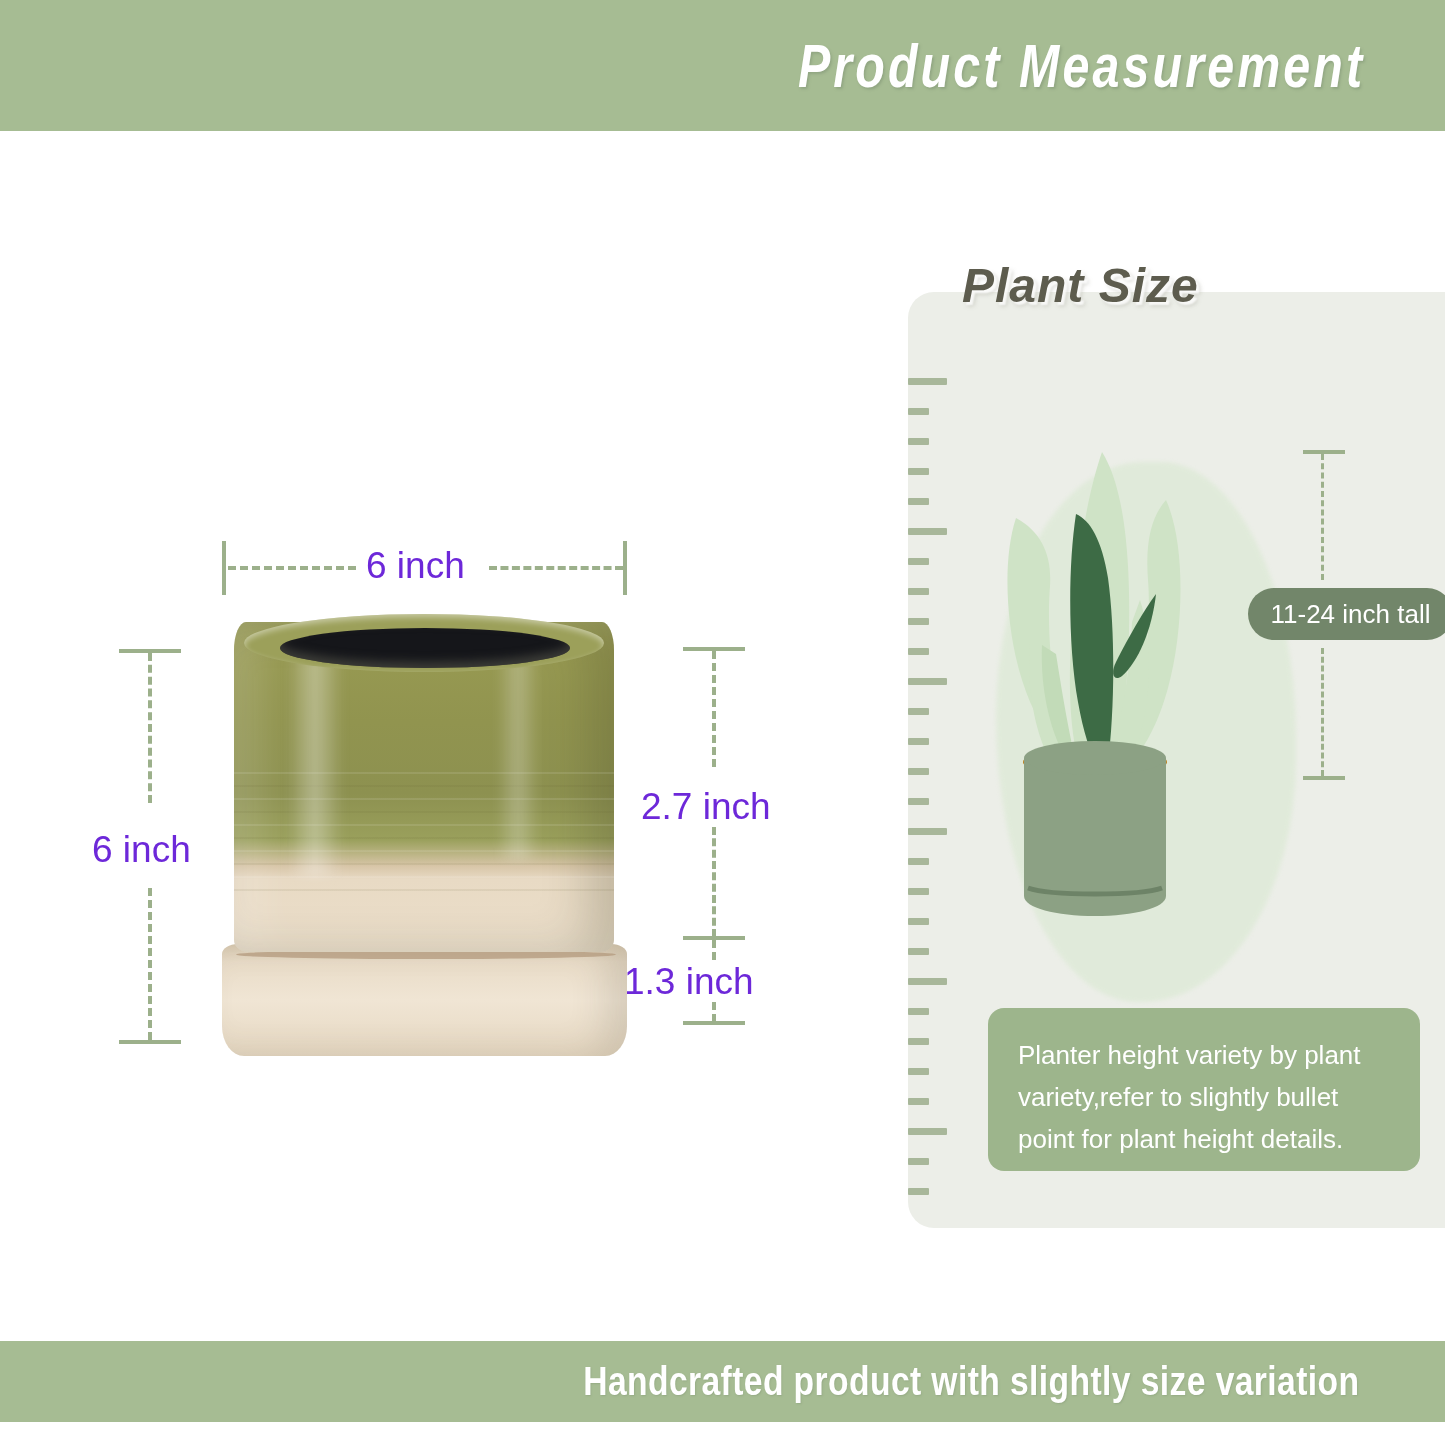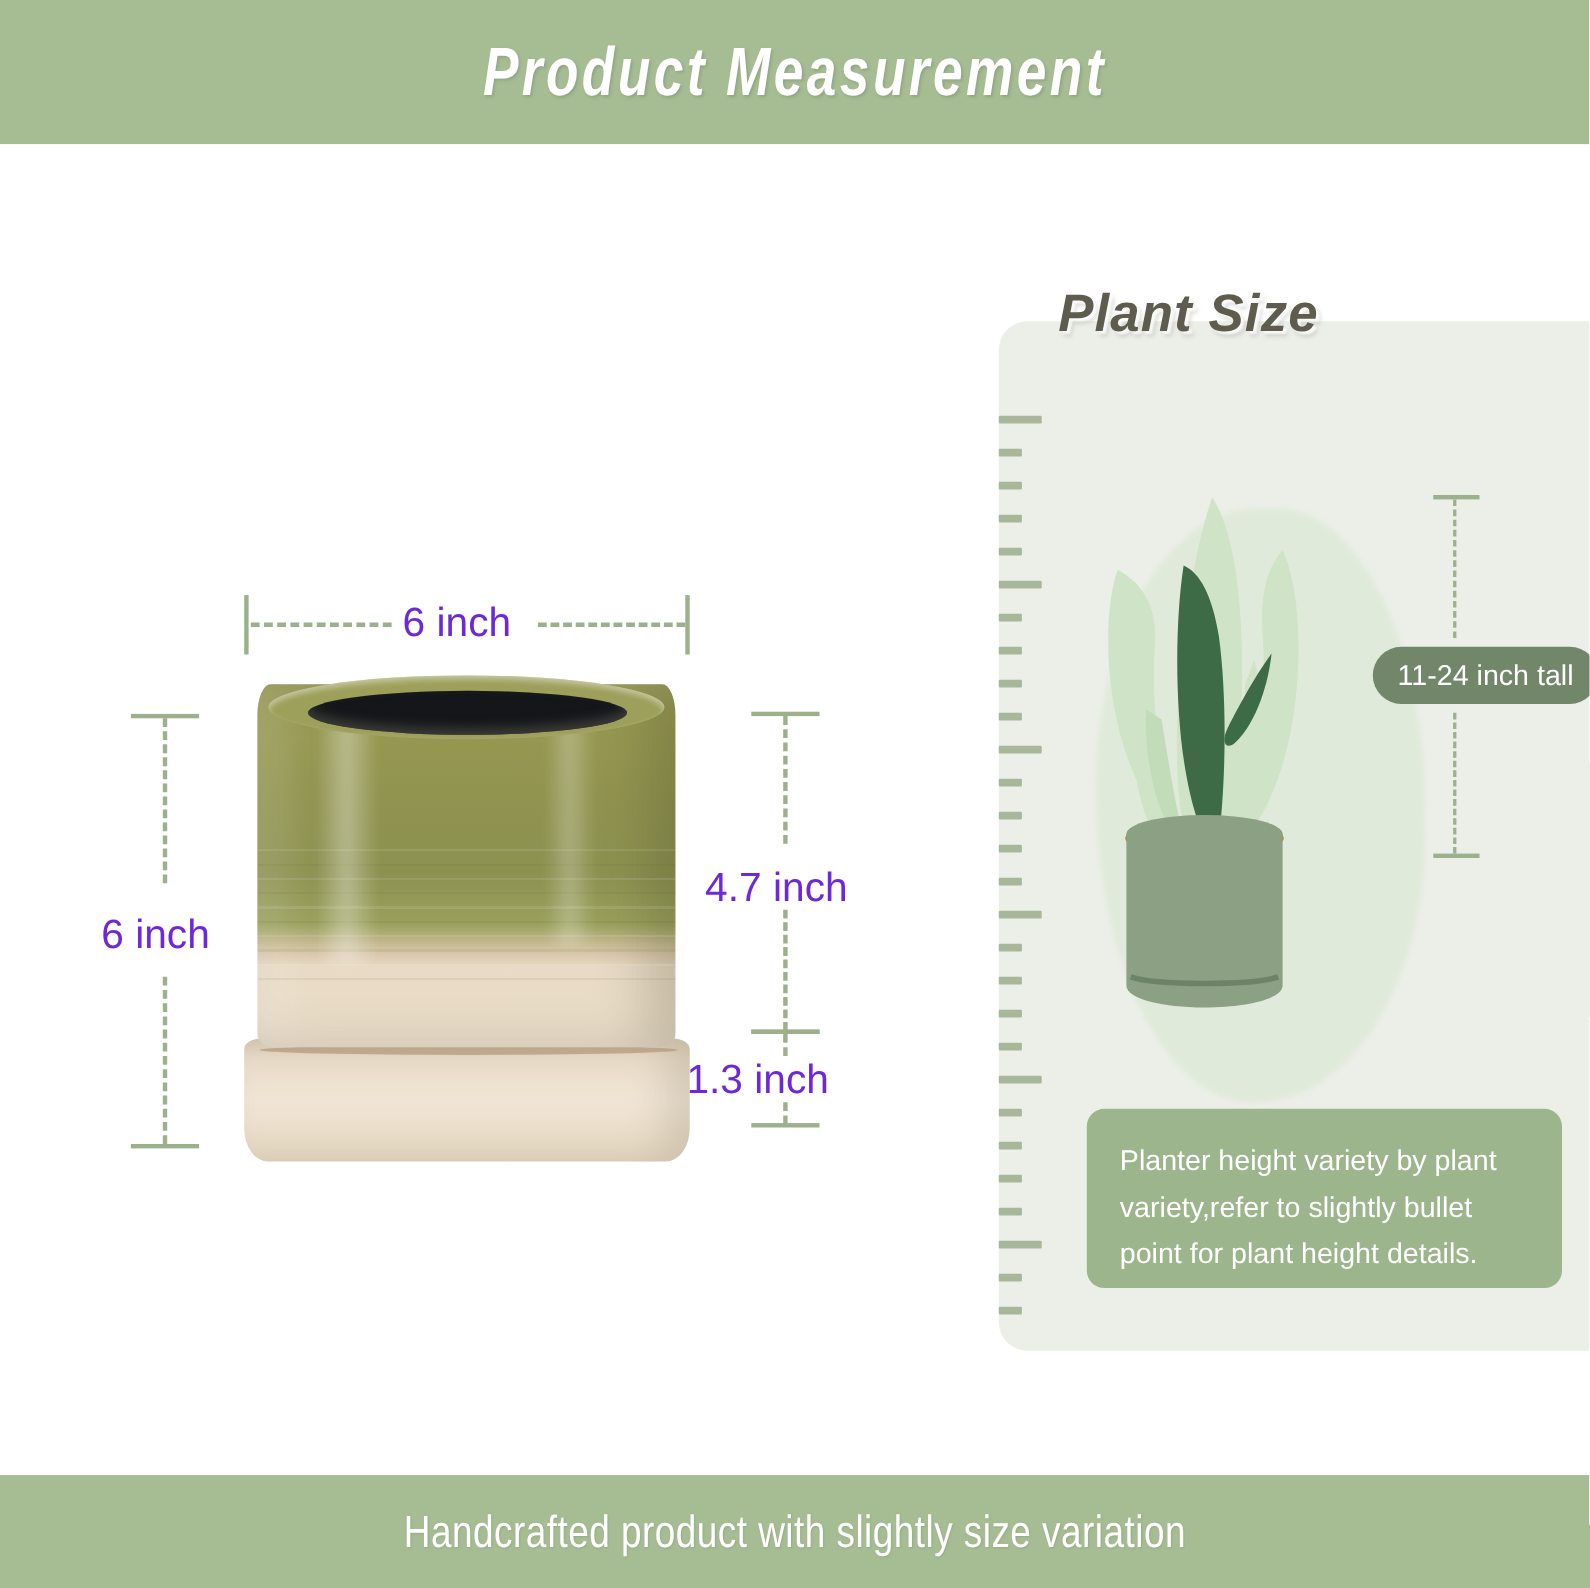--- a/index.html
+++ b/index.html
@@ -16,24 +16,24 @@
   }
 
   
   .bar {
     position: absolute;
     left: 0;
     width: 1445px;
     background: #a6bc93;
     display: flex;
     align-items: center;
-    justify-content: center;
+    justify-content: flex-end;
   }
   #header-bar { top: 0; height: 131px; }
-  #footer-bar { top: 1341px; height: 103px; }
+  #footer-bar { top: 1341px; height: 81px; font-weight: bold; }
 
   #header-title {
     font-size: 62px;
     font-weight: bold;
     font-style: italic;
     color: #ffffff;
     letter-spacing: 4px;
     transform: scaleX(0.78);
     transform-origin: center;
     white-space: nowrap;
@@ -280,21 +280,21 @@
   <div class="dash-v" style="left:148px; top:653px; height:150px;"></div>
   <div class="dash-v" style="left:148px; top:888px; height:152px;"></div>
   <div class="dim-label" style="left:92px; top:829px;">6 inch</div>
 </div>
 
 <div>
   <div class="cap-h" style="left:683px; top:647px; width:62px;"></div>
   <div class="cap-h" style="left:683px; top:936px; width:62px;"></div>
   <div class="dash-v" style="left:712px; top:651px; height:116px;"></div>
   <div class="dash-v" style="left:712px; top:827px; height:110px;"></div>
-  <div class="dim-label" style="left:641px; top:786px;">4.7 inch</div>
+  <div class="dim-label" style="left:641px; top:786px;">2.7 inch</div>
 </div>
 
 <div>
   <div class="cap-h" style="left:683px; top:936px; width:62px;"></div>
   <div class="cap-h" style="left:683px; top:1021px; width:62px;"></div>
   <div class="dash-v" style="left:712px; top:940px; height:20px;"></div>
   <div class="dash-v" style="left:712px; top:1002px; height:20px;"></div>
   <div class="dim-label" style="left:624px; top:961px;">1.3 inch</div>
 </div>
 

